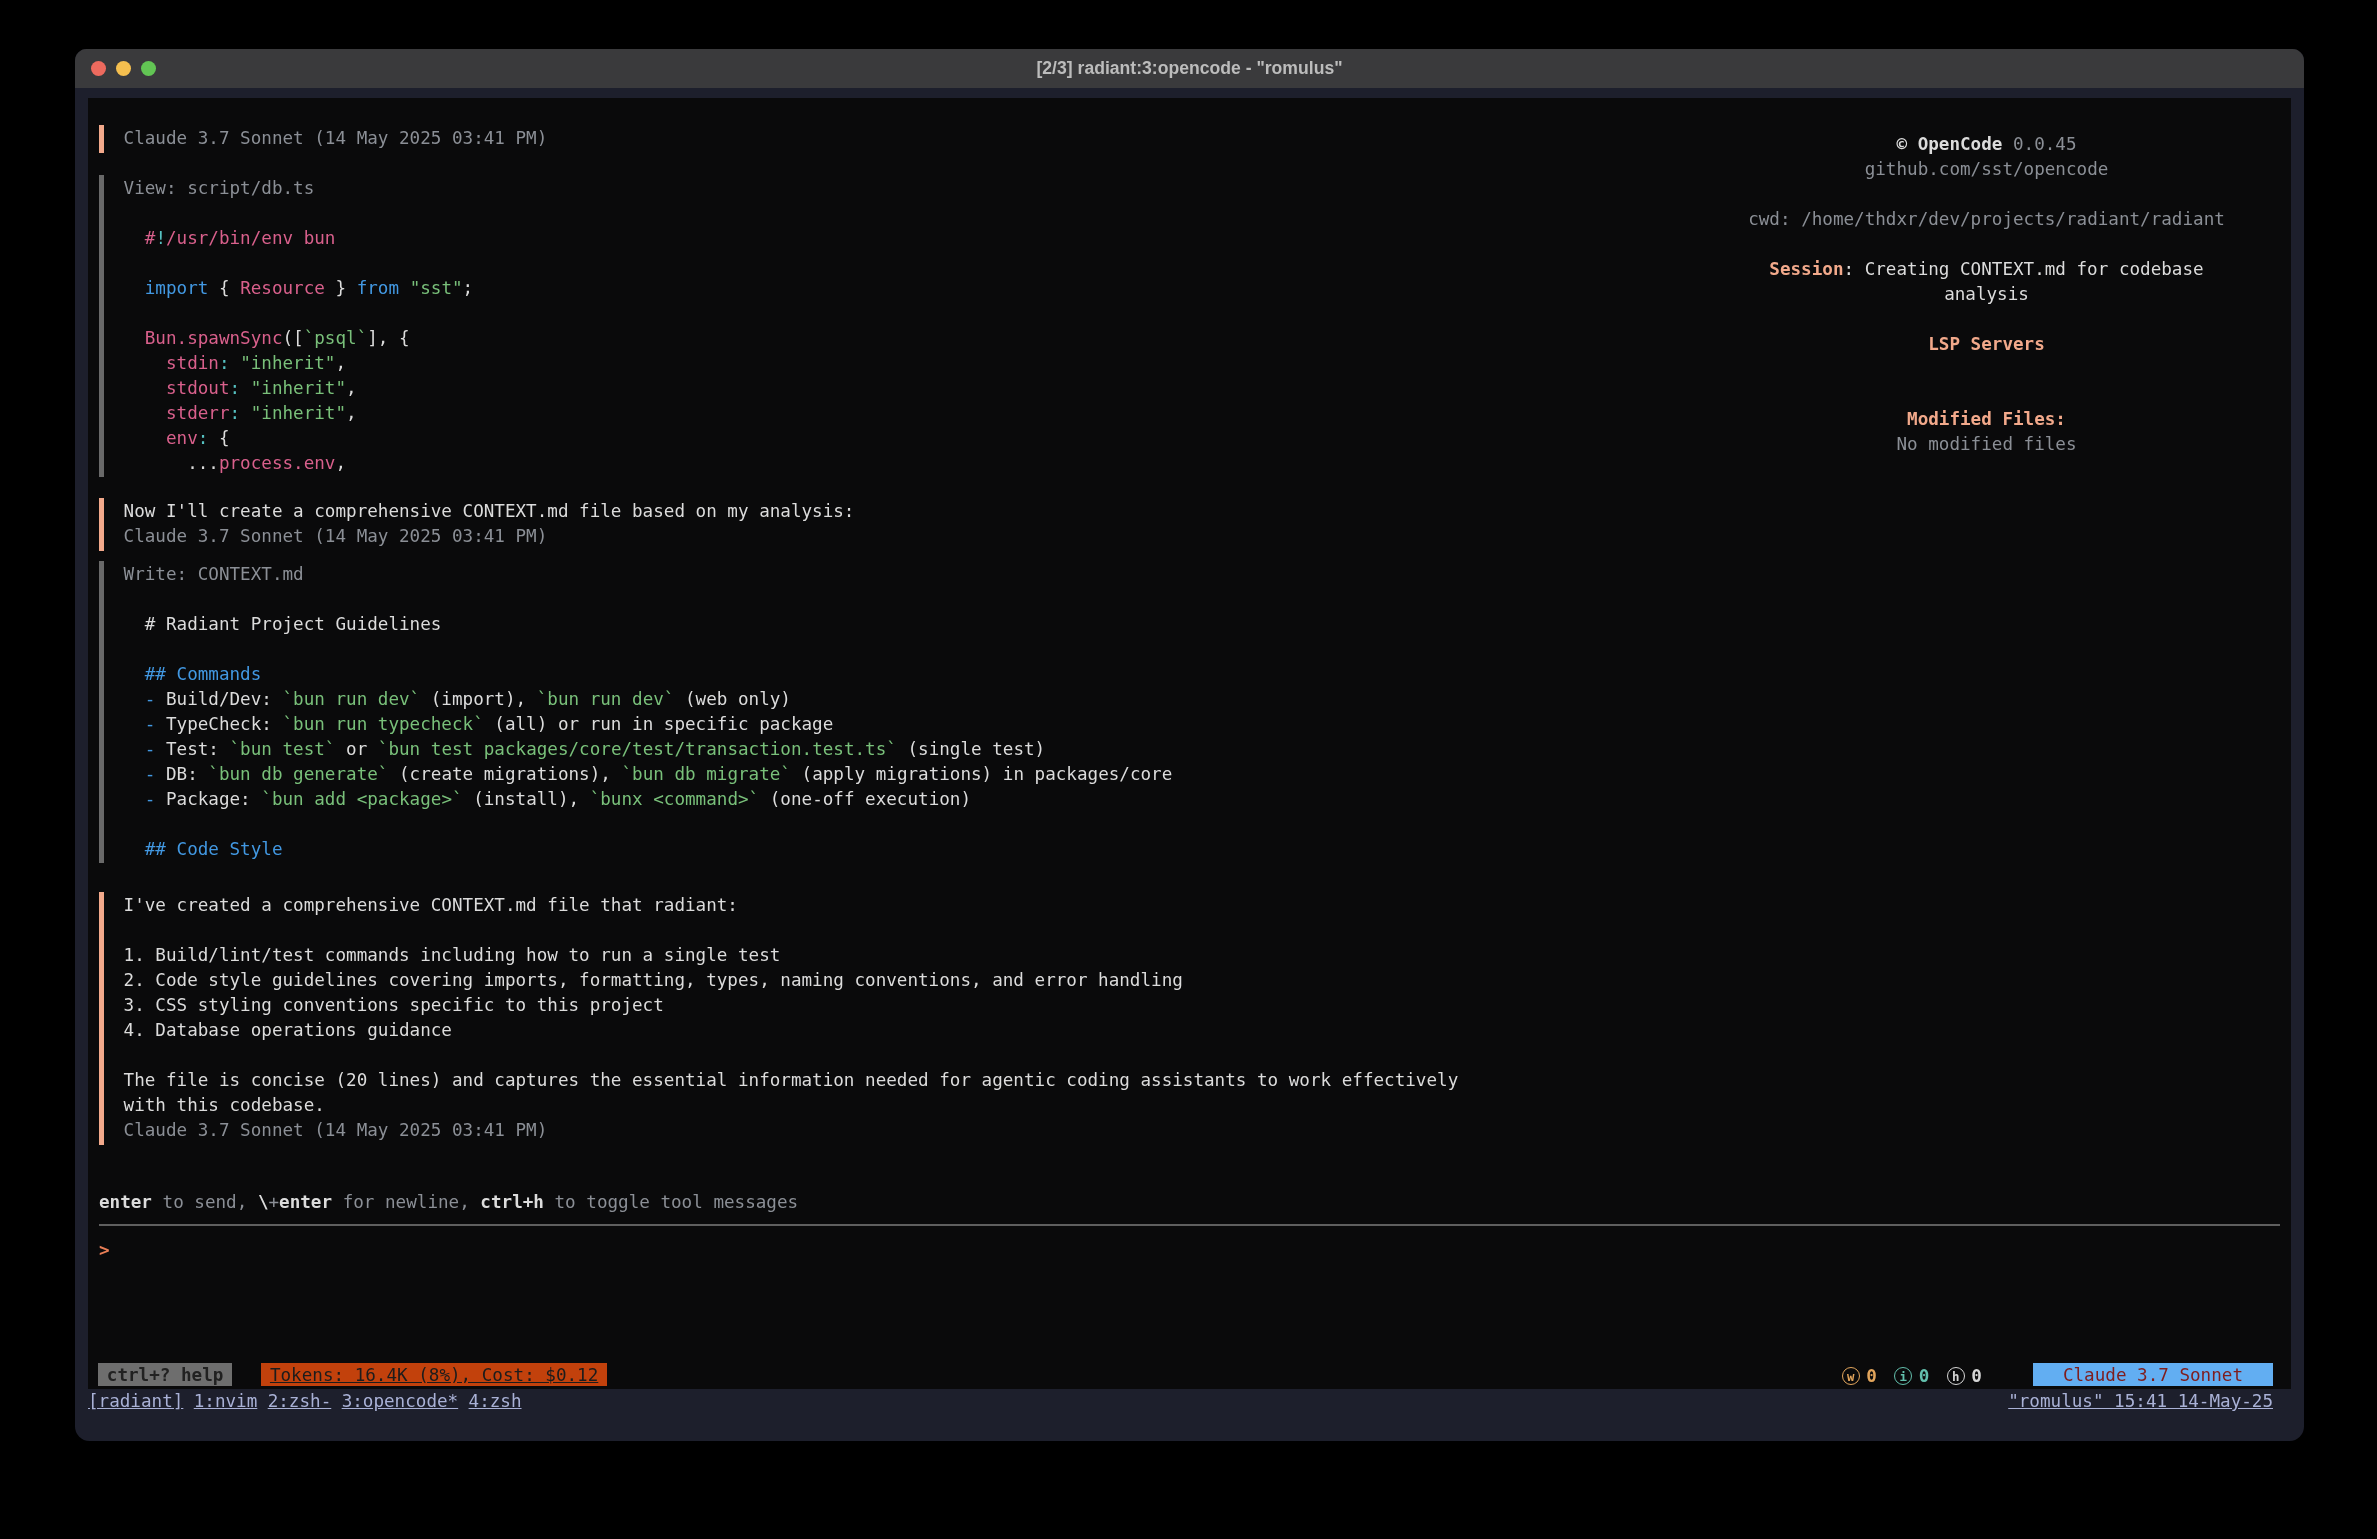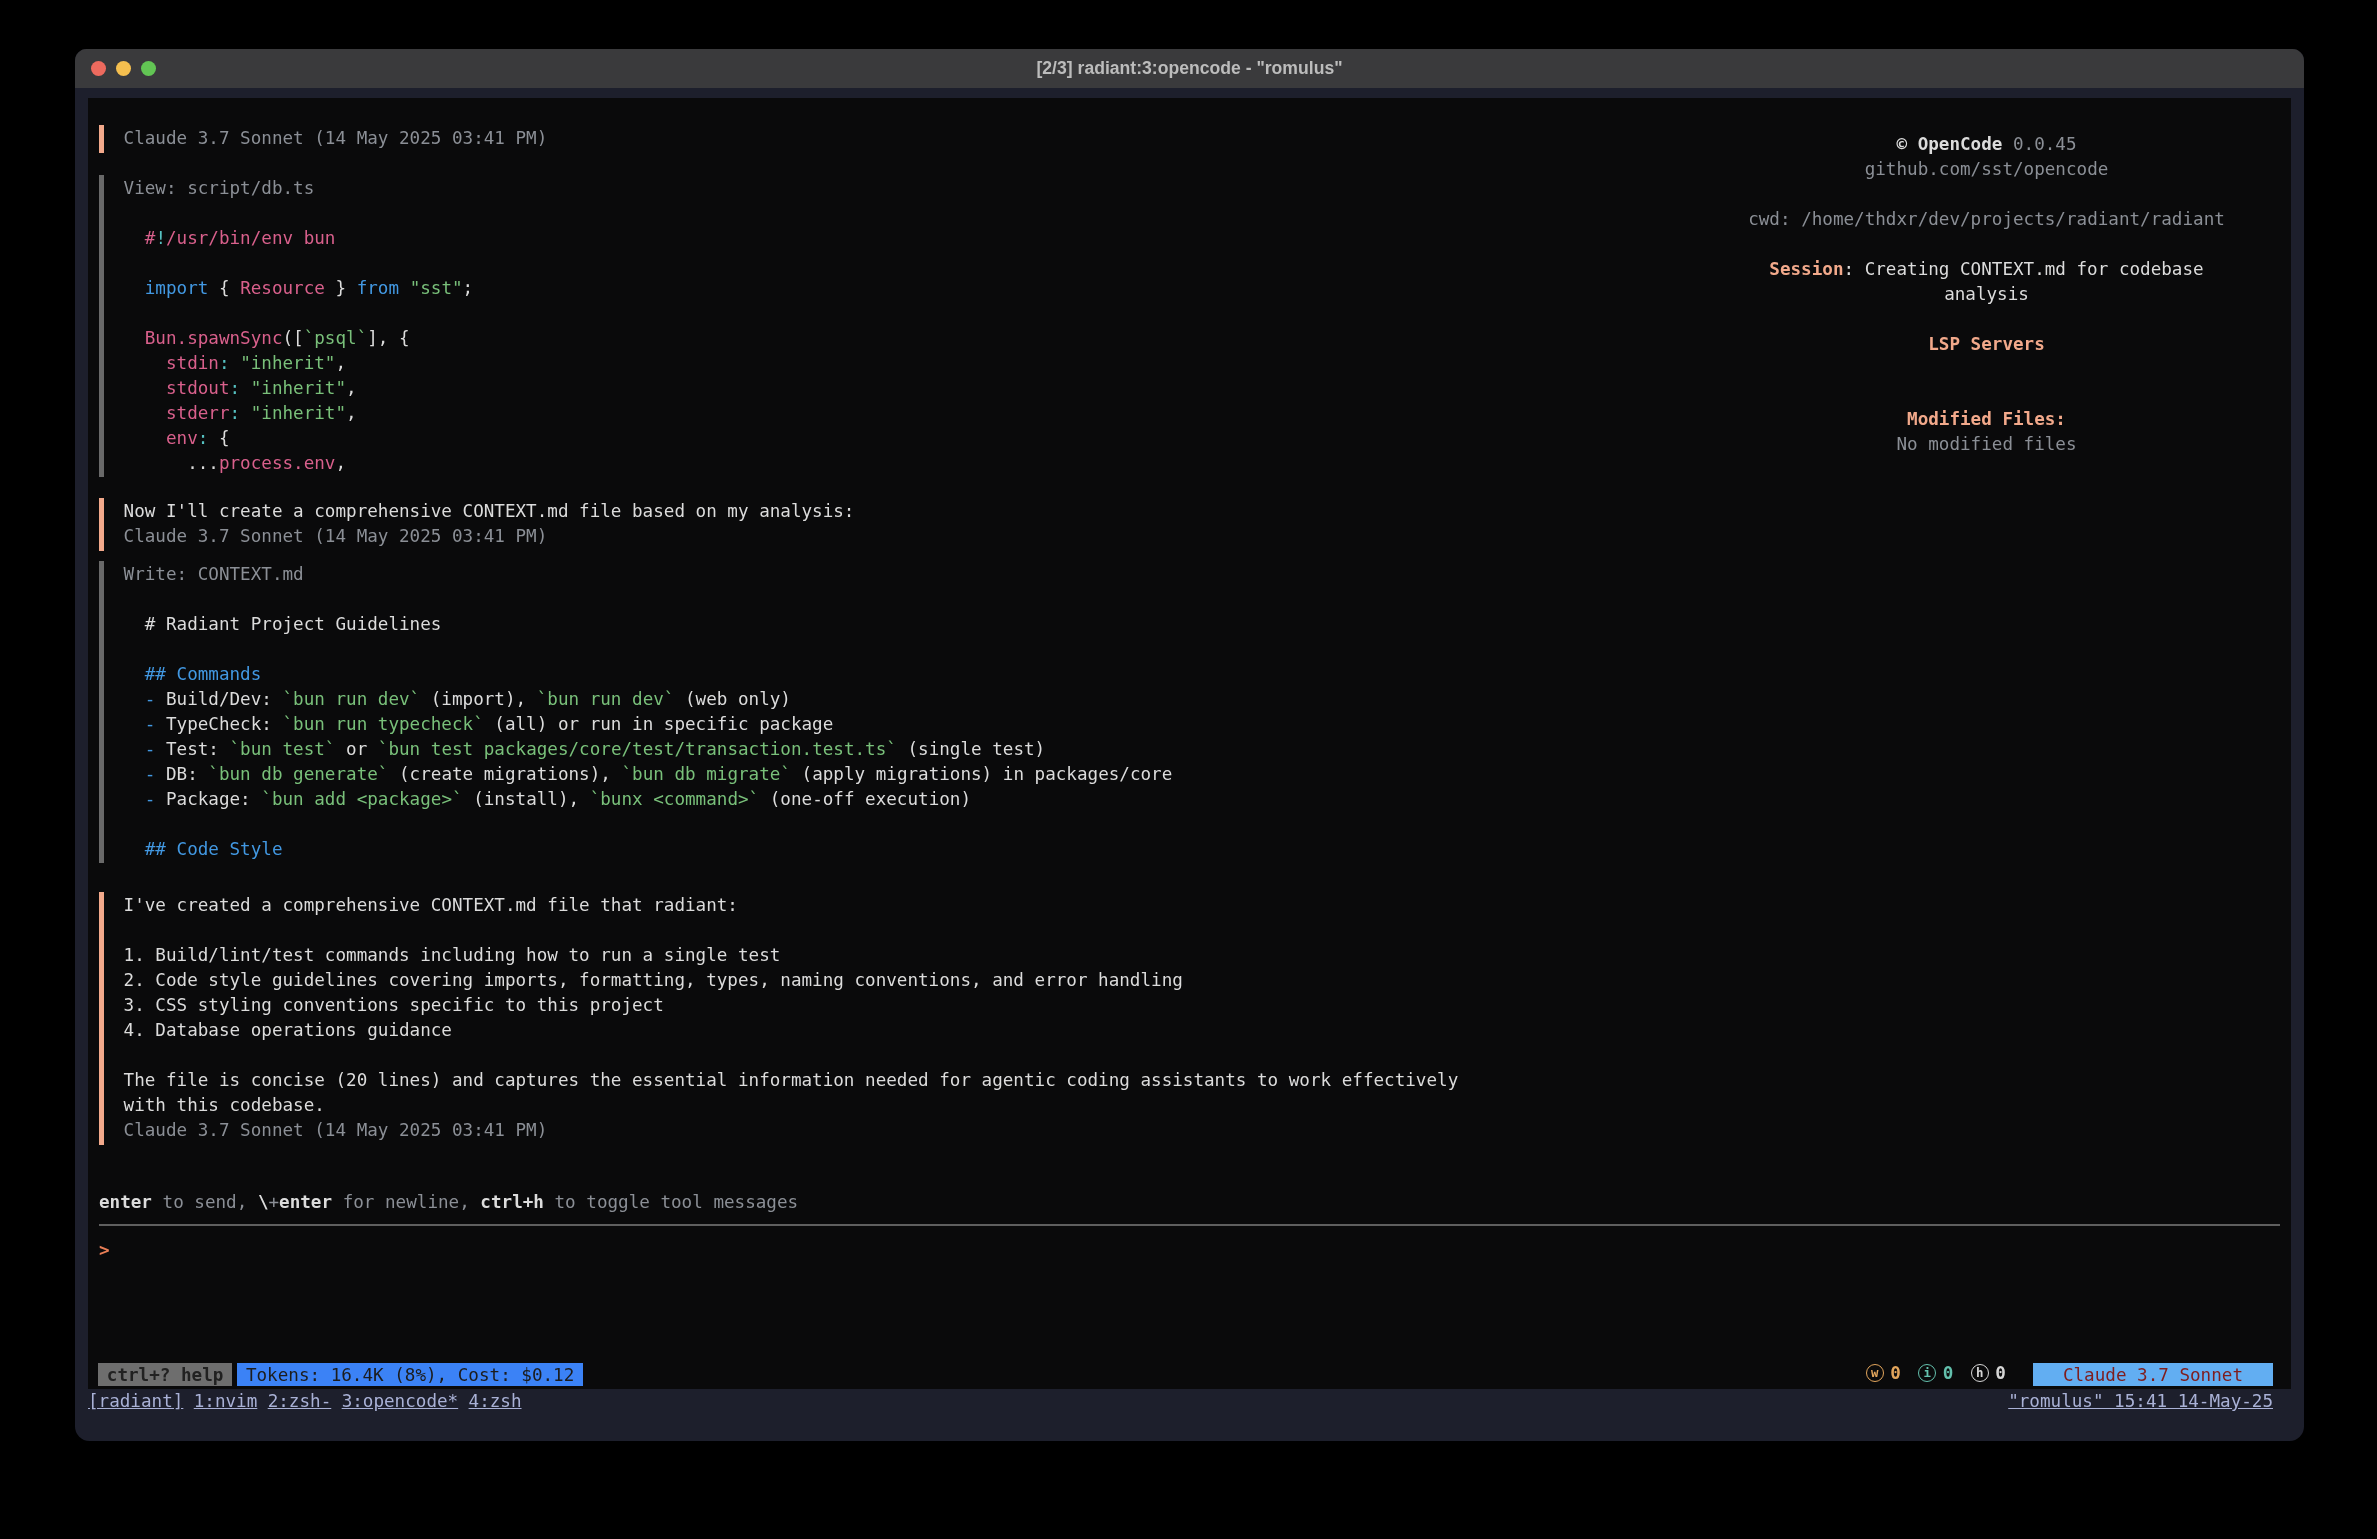--- a/index.html
+++ b/index.html
@@ -26,24 +26,24 @@
   .chat{position:absolute;left:11px;top:27px;width:1501px;}
   .block{border-left:5.9px solid #696969;padding:1.3px 0 1.3px 19.6px;}
   .block.bar-orange{border-left-color:var(--orange);}
   .m-b2{margin-top:22px;} .m-b3{margin-top:21px;} .m-b4{margin-top:9.8px;} .m-b5{margin-top:29px;}
   .sidebar{position:absolute;left:1595px;top:34px;width:607px;text-align:center;}
   .hint{position:absolute;left:11px;top:1092px;}
   .divider{position:absolute;left:11px;right:11px;top:1126px;height:2px;background:#5f5f5f;}
   .promptrow{position:absolute;left:11px;top:1140px;width:1305px;height:25px;}
   .promptrow .line{color:#ea7e56;font-weight:bold;}
   .statusbar{position:absolute;left:9.8px;right:18px;bottom:2.6px;height:23.5px;
-    display:flex;align-items:flex-start;}
+    display:flex;align-items:flex-end;gap:24px;}
   .chip{height:23.5px;display:flex;align-items:center;font-size:17.6px;padding:0 9px;}
   .chip.help{background:#6e6e6e;color:#212121;font-weight:bold;margin-right:4.6px;}
-  .chip.tokens{background:#3b82f6;color:#1c1c1c;}
+  .chip.tokens{background:#c2410c;color:#1c1c1c;text-decoration:underline;}
   .spacer{flex:1;}
   .diags{display:flex;align-items:center;gap:8.5px;margin-right:27px;}
   .diag{display:flex;align-items:center;gap:6.5px;margin-left:9px;}
   .diag .circ{width:18px;height:18px;border:1.6px solid currentColor;border-radius:50%;
     display:flex;align-items:center;justify-content:center;font-size:12.4px;font-weight:bold;}
   .diag .cnt{font-size:17.6px;font-weight:bold;}
   .diag.orange{color:#e2a55c;} .diag.teal{color:#63c0ad;} .diag.white{color:#d6d6d6;}
   .model-badge{background:#62aef2;color:#7f1d1d;height:23.5px;display:flex;align-items:center;
     padding:0 30px;font-size:17.6px;}
   .tmuxbar{position:absolute;left:13px;right:13px;bottom:25px;height:25px;

